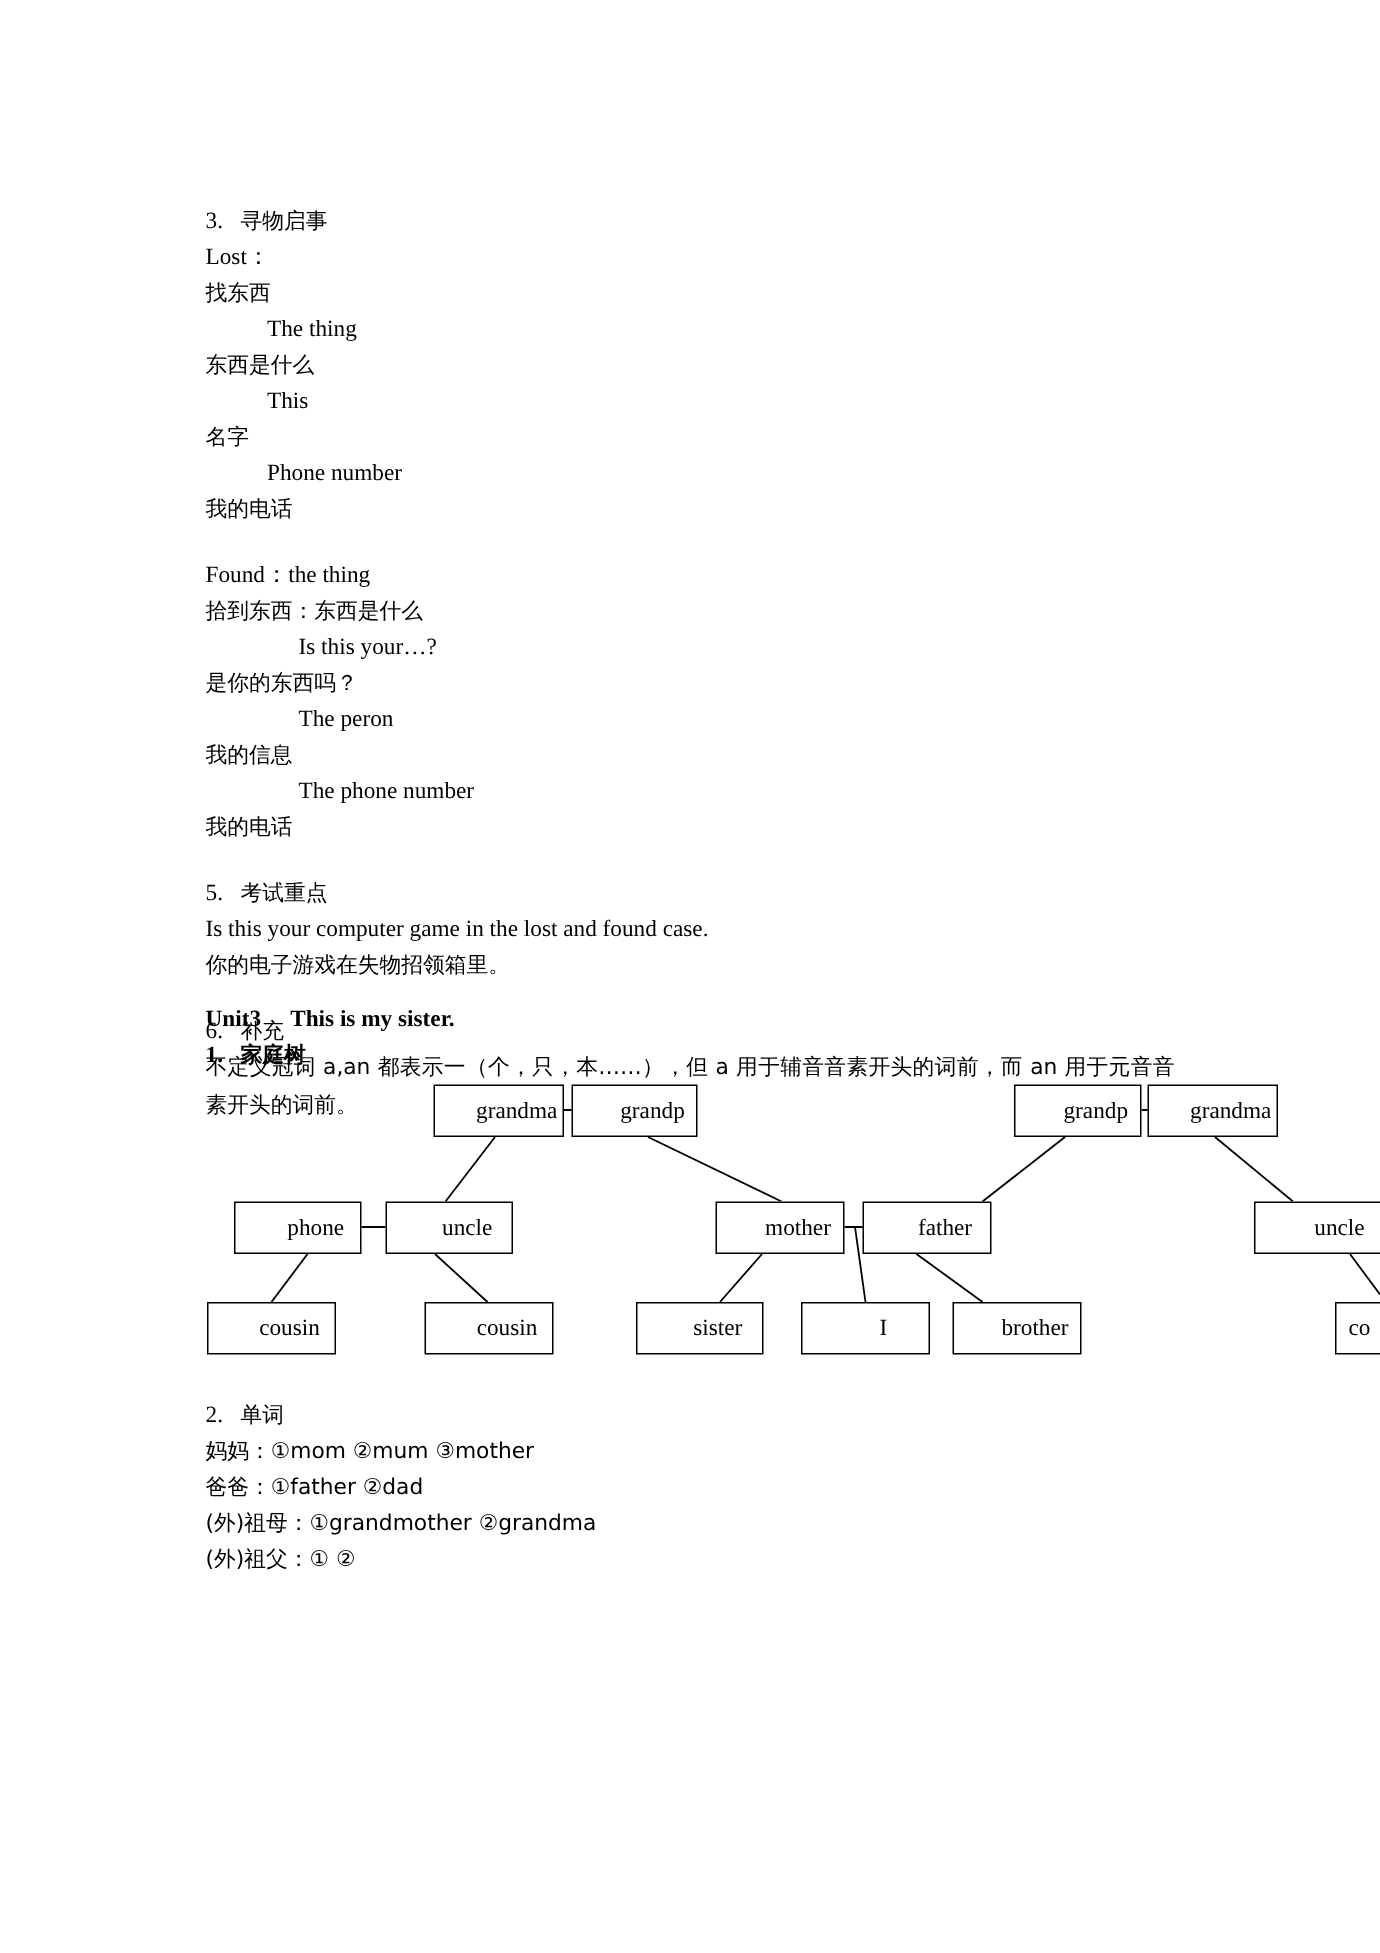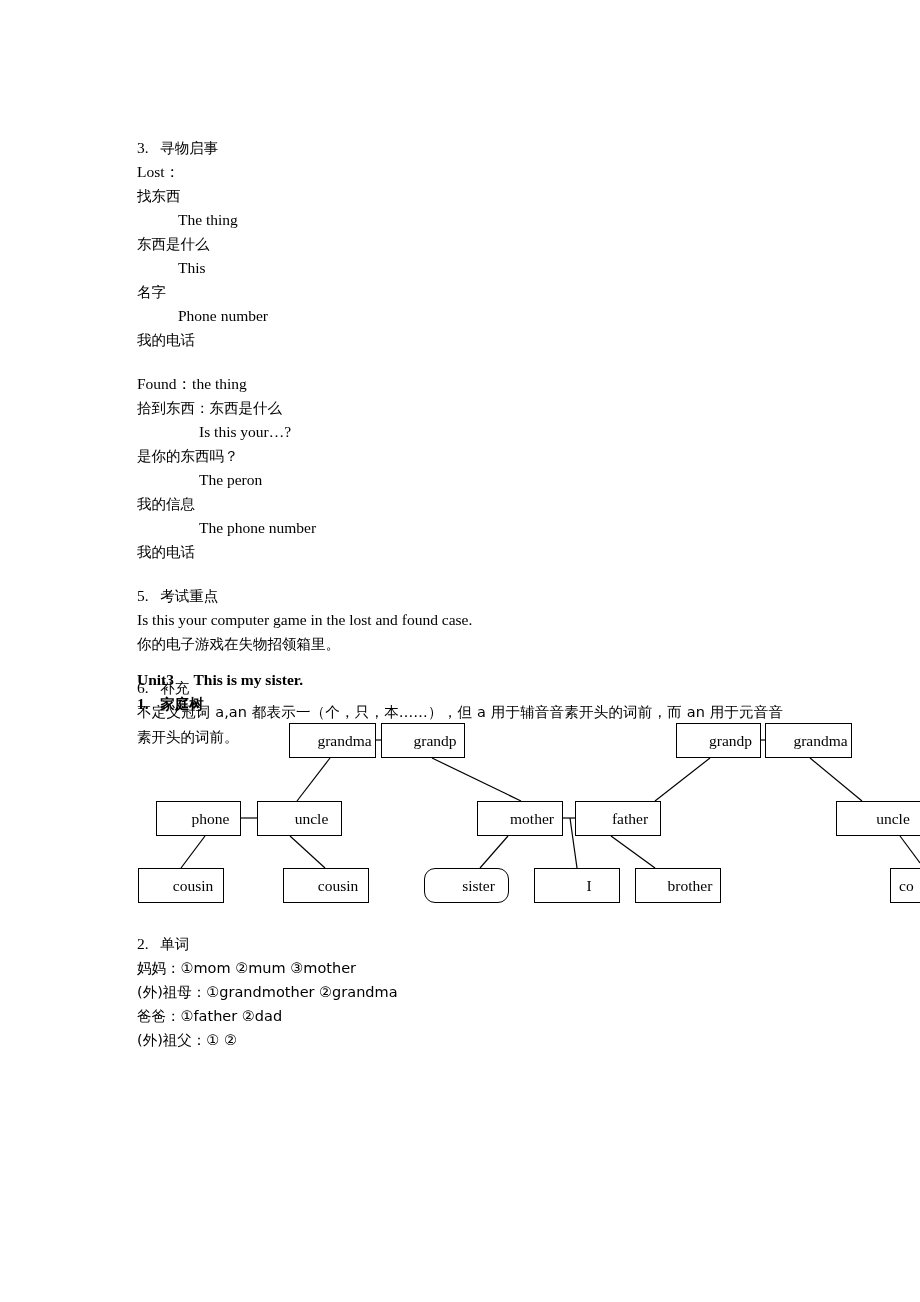--- a/index.html
+++ b/index.html
@@ -197,27 +197,27 @@
     <div class="node" style="left:381px;top:10px;width:84px;">grandp</div>
     <div class="node" style="left:676px;top:10px;width:85px;">grandp</div>
     <div class="node" style="left:765px;top:10px;width:87px;">grandma</div>
     <div class="node" style="left:156px;top:88px;width:85px;">phone</div>
     <div class="node" style="left:257px;top:88px;width:85px;">uncle</div>
     <div class="node" style="left:477px;top:88px;width:86px;">mother</div>
     <div class="node" style="left:575px;top:88px;width:86px;">father</div>
     <div class="node" style="left:836px;top:88px;width:90px;">uncle</div>
     <div class="node" style="left:138px;top:155px;width:86px;">cousin</div>
     <div class="node" style="left:283px;top:155px;width:86px;">cousin</div>
-    <div class="node" style="left:424px;top:155px;width:85px;border-radius:11px;">sister</div>
+    <div class="node" style="left:424px;top:155px;width:85px;">sister</div>
     <div class="node" style="left:534px;top:155px;width:86px;">I</div>
     <div class="node" style="left:635px;top:155px;width:86px;">brother</div>
     <div class="node" style="left:890px;top:155px;width:86px;text-align:left;padding-left:8px;">co</div>
   </div>
 
   <div class="vocab">
     <div class="vline"><span>2.</span><span>&nbsp;&nbsp;&nbsp;</span><span class="cjk">单词</span></div>
     <div class="vline cjk">妈妈：①mom ②mum ③mother</div>
+    <div class="vline cjk">爸爸：①father ②dad</div>
     <div class="vline cjk">(外)祖母：①grandmother ②grandma</div>
-    <div class="vline cjk">爸爸：①father ②dad</div>
     <div class="vline cjk">(外)祖父：① ②</div>
   </div>
 
 </div>
 
 </body></html>

